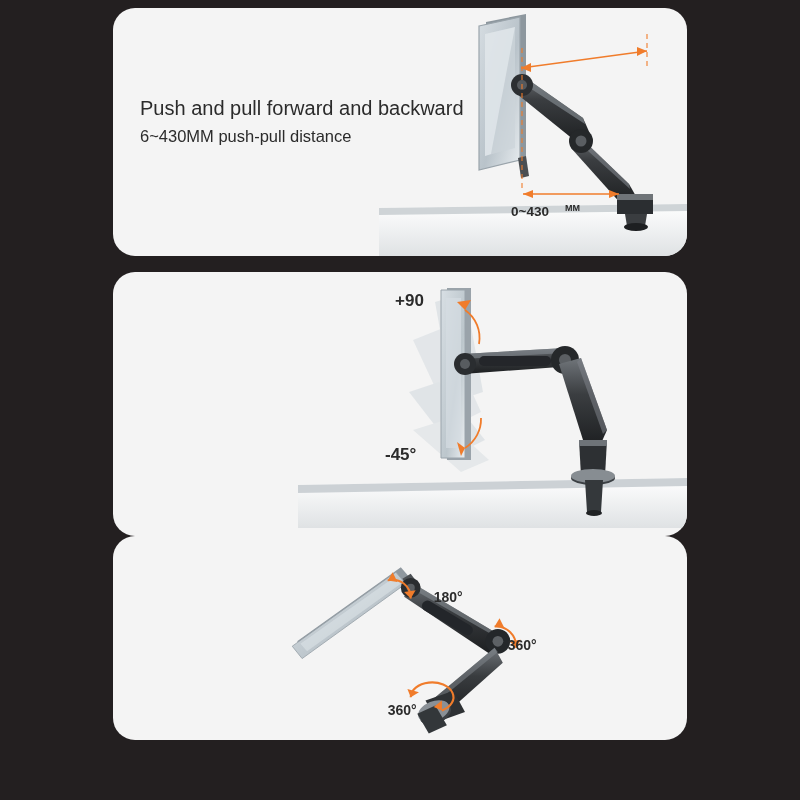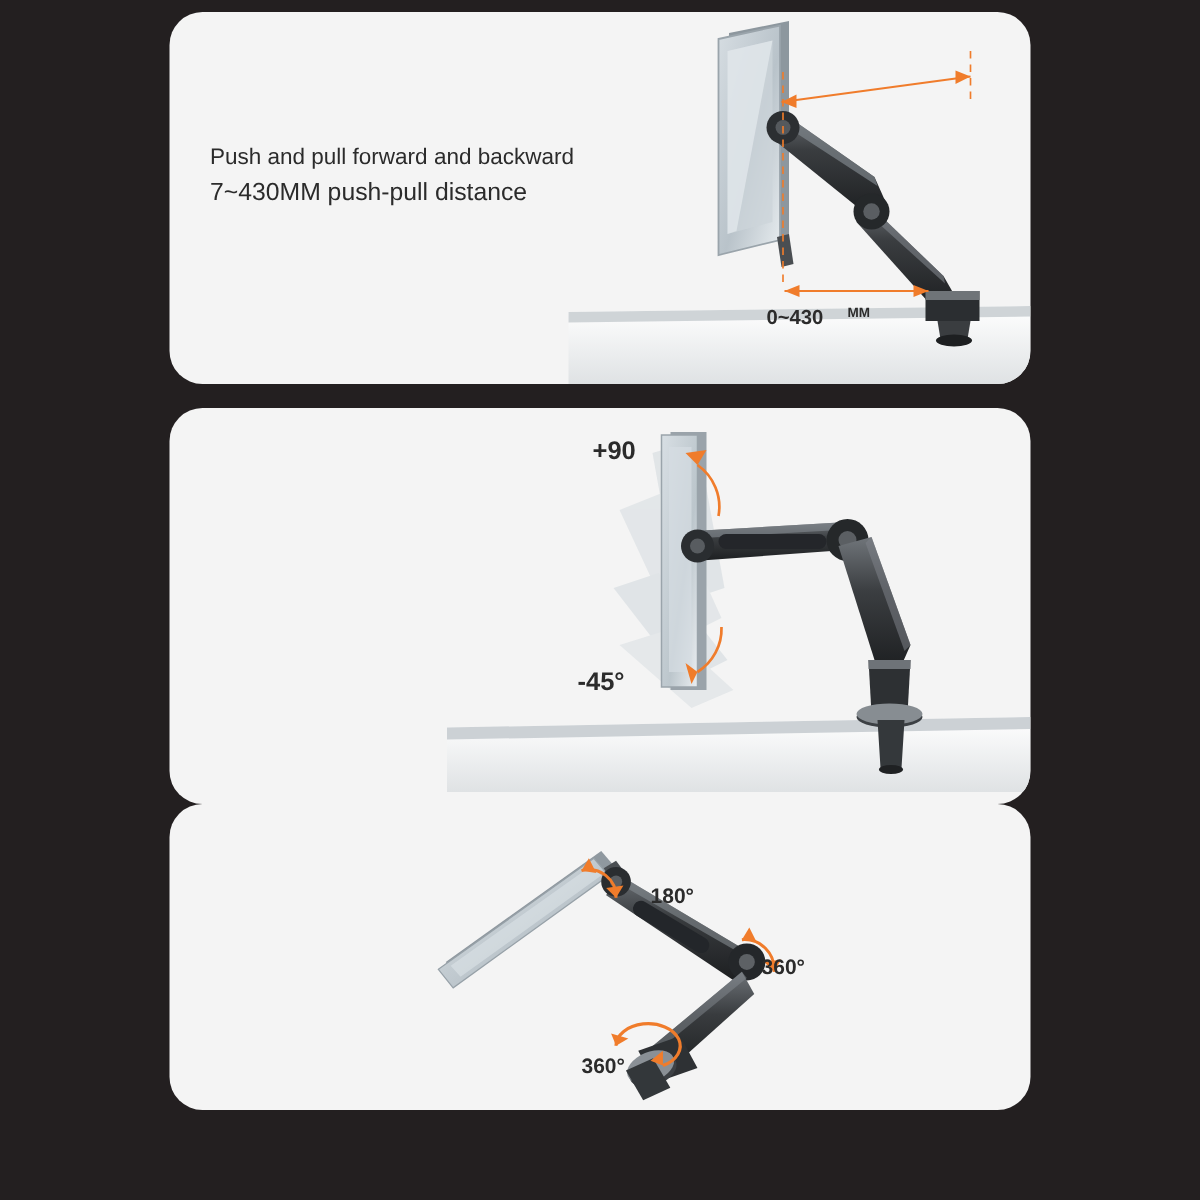--- a/index.html
+++ b/index.html
@@ -31,21 +31,21 @@
   #card-2 { top: 272px; height: 264px; }
   #card-3 { top: 536px; height: 204px; }
 
   .card-text {
     position: absolute;
     z-index: 5;
     color: #2b2b2b;
     line-height: 1.55;
     white-space: nowrap;
   }
-  .card-text .line1 { font-size: 15px; }
+  .card-text .line1 { font-size: 20px; }
   .card-text .line2 { font-size: 16.5px; }
 
   #text-1 { left: 27px; top: 85px; }
 
   .art {
     position: absolute;
     inset: 0;
     z-index: 1;
     text-align: center;
   }
@@ -113,21 +113,21 @@
         <line x1="410" y1="186" x2="506" y2="186" stroke="#f07c2b" stroke-width="1.4"></line>
         <path d="M410 186 L420 182 L420 190 Z" fill="#f07c2b"></path>
         <path d="M506 186 L496 182 L496 190 Z" fill="#f07c2b"></path>
 
         <text x="398" y="208" font-family="Liberation Sans, sans-serif" font-size="13.5" font-weight="bold" fill="#2b2b2b">0~430</text>
         <text x="452" y="203" font-family="Liberation Sans, sans-serif" font-size="9" font-weight="bold" fill="#2b2b2b">MM</text>
       </svg>
     </div>
     <div class="card-text" id="text-1">
       <div class="line1">Push and pull forward and backward</div>
-      <div class="line2">7~430MM push-pull distance</div>
+      <div class="line2">6~430MM push-pull distance</div>
     </div>
   </div>
 
   <div class="card" id="card-2">
     <div class="art">
       <svg viewBox="0 0 574 248" xmlns="http://www.w3.org/2000/svg">
         <defs>
           <linearGradient id="screenG2" x1="0" y1="0" x2="1" y2="1">
             <stop offset="0%" stop-color="#d8dfe4"></stop>
             <stop offset="60%" stop-color="#bcc6cc"></stop>

